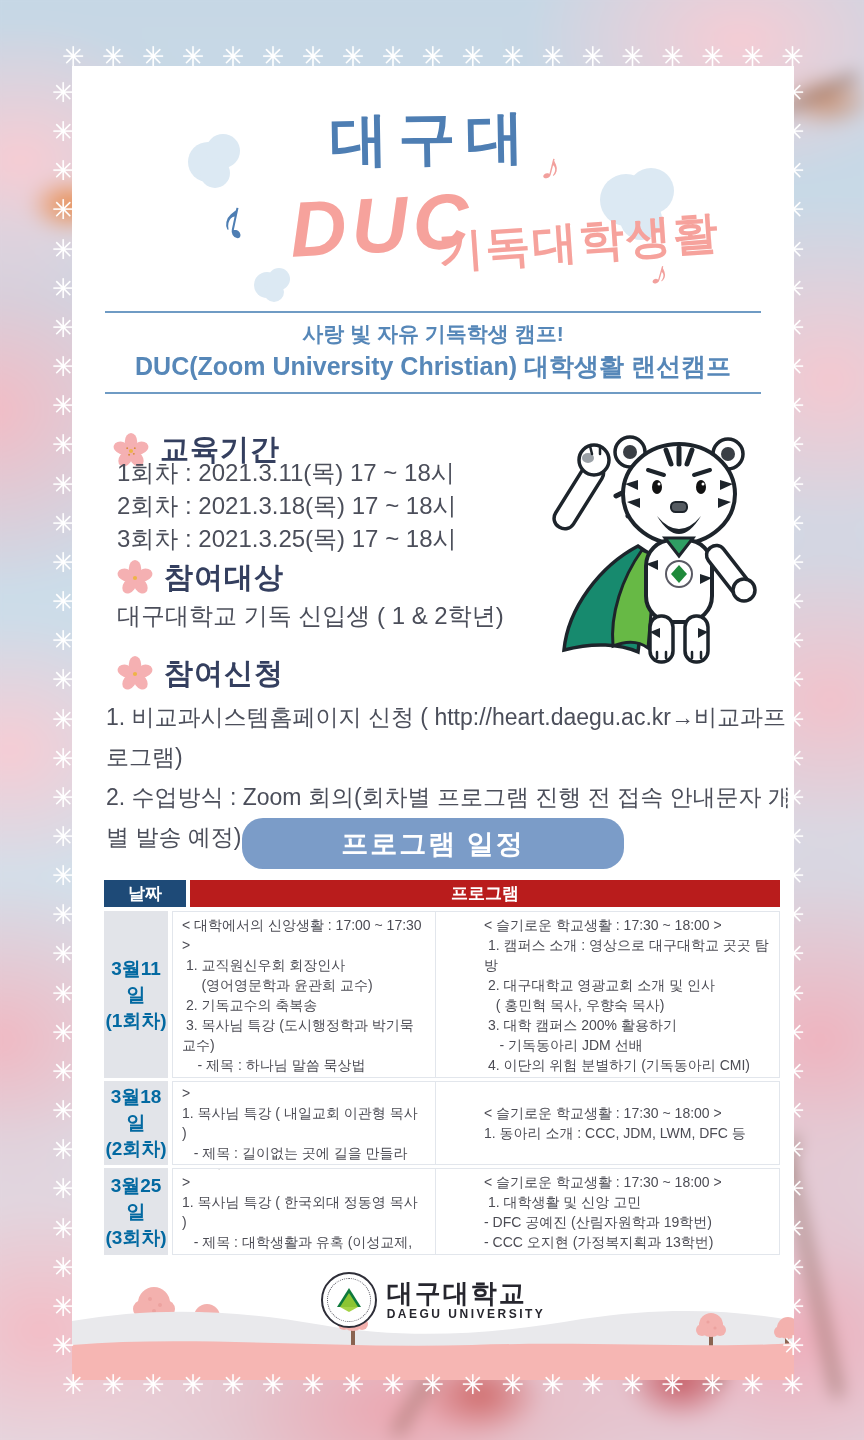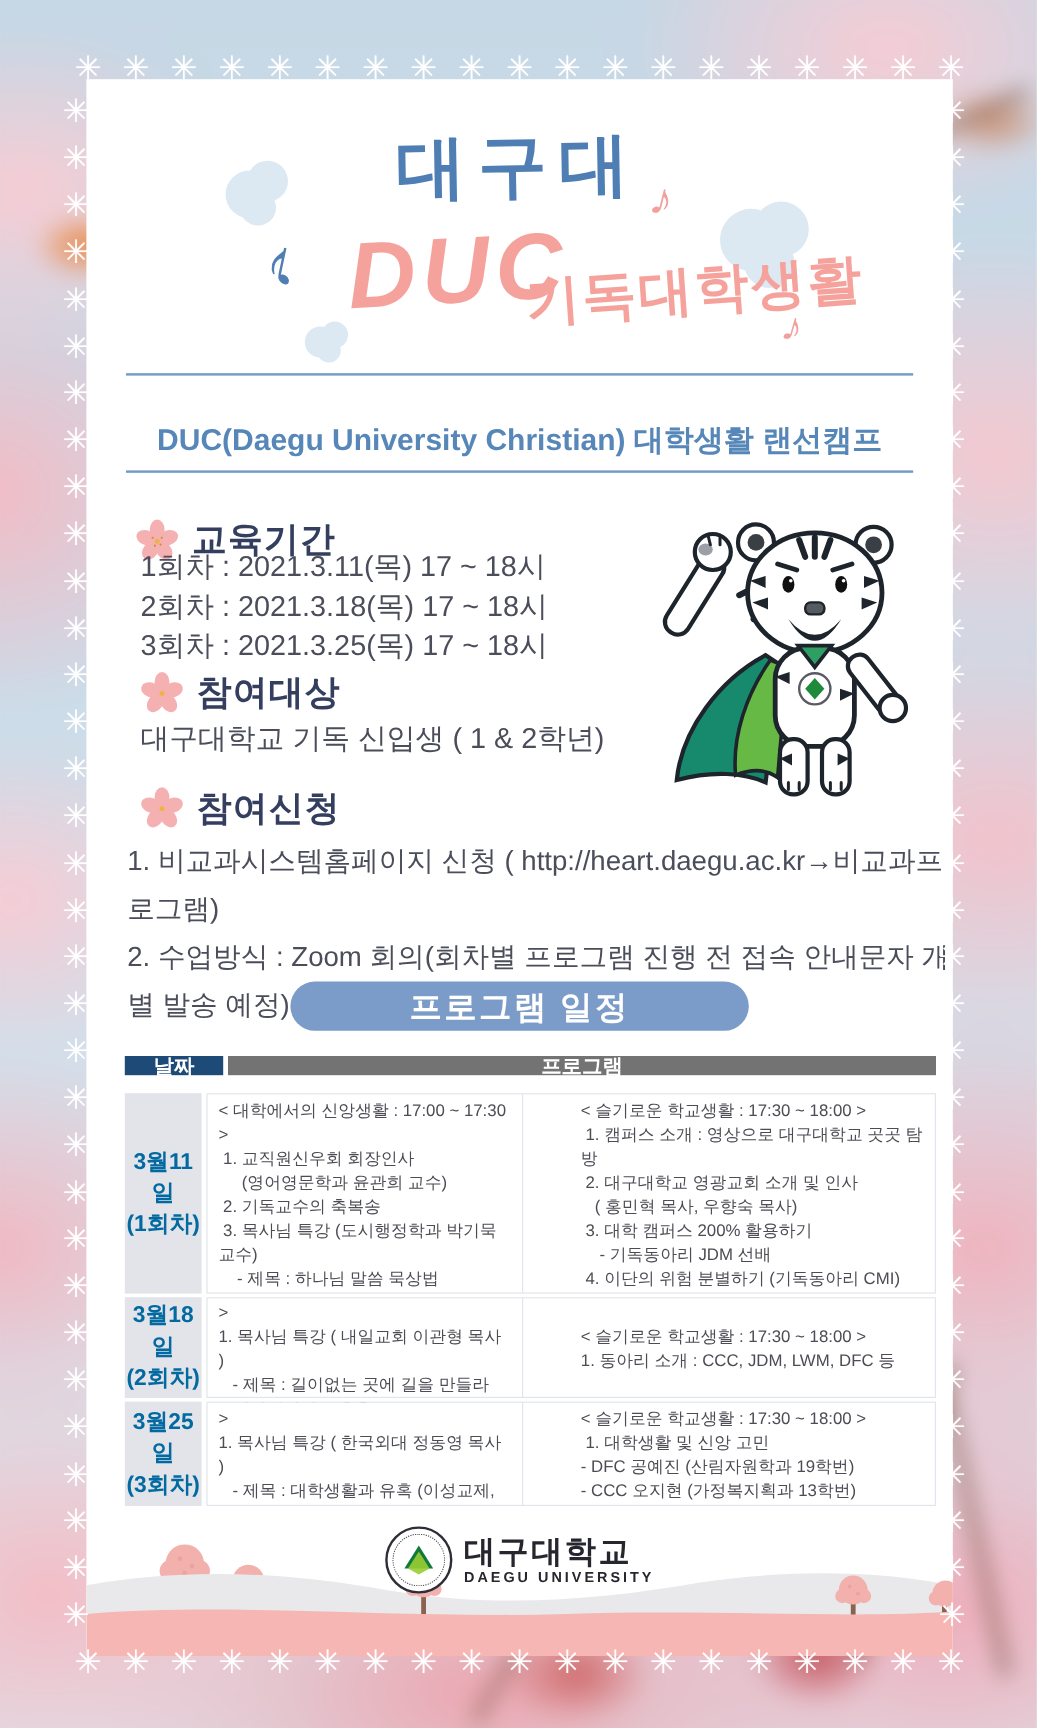--- a/index.html
+++ b/index.html
@@ -70,28 +70,28 @@
 
   
   .sec-head{position:absolute;display:flex;align-items:center;gap:10px;}
   .sec-head .label{font-size:29px;font-weight:bold;color:#343f5f;letter-spacing:1px;}
   .sec-lines{position:absolute;white-space:pre-wrap;color:#4b4e5a;}
   .lines-period{left:45px;top:390px;font-size:24px;line-height:33px;}
   .lines-target{left:45px;top:533px;font-size:24px;line-height:33px;}
   .lines-apply{left:34px;top:631px;font-size:23px;line-height:40px;}
 
   
-  .banner{position:absolute;left:170px;top:752px;width:382px;height:41px;background:#7b9cc8;
+  .banner{position:absolute;left:170px;top:752px;width:382px;height:51px;background:#7b9cc8;
     border-radius:21px;display:flex;align-items:center;justify-content:center;
     color:#ffffff;font-size:27px;font-weight:bold;letter-spacing:2px;}
   .table{position:absolute;left:32px;top:814px;width:676px;}
-  .t-head{display:flex;height:16px;}
+  .t-head{display:flex;height:27px;}
   .t-head .h-date{width:82px;margin-right:4px;background:#1e4a77;color:#fff;font-size:17px;
     font-weight:bold;display:flex;align-items:center;justify-content:center;}
-  .t-head .h-prog{flex:1;background:#737373;color:#fff;font-size:17px;font-weight:bold;
+  .t-head .h-prog{flex:1;background:#b91c1c;color:#fff;font-size:17px;font-weight:bold;
     display:flex;align-items:center;justify-content:center;}
   .t-row{position:absolute;left:0;width:676px;display:flex;}
   .r1{top:31px;height:167px;} .r2{top:201px;height:84px;} .r3{top:288px;height:87px;}
   .date-cell{width:64px;margin-right:4px;background:#e2e4e9;display:flex;align-items:center;
     justify-content:center;text-align:center;font-size:19px;font-weight:bold;color:#0369a1;
     line-height:26px;white-space:pre-wrap;}
   .prog{background:#fff;border:1px solid #e2e6ec;display:flex;flex-direction:column;
     justify-content:center;padding:6px 9px;font-size:14px;line-height:20px;color:#4c4c54;
     white-space:pre-wrap;overflow:hidden;box-sizing:border-box;}
   .prog-left{width:264px;}
@@ -128,21 +128,22 @@
     <div class="cloud c2"></div>
     <div class="cloud c3"></div>
     <div class="title-school">대구대</div>
     <div class="note n1">♪</div>
     <div class="note n2">♪</div>
     <div class="title-duc">DUC</div>
     <div class="title-rest">기독대학생활</div>
     <div class="note n3">♪</div>
 
     <div class="divider d1"></div>
-    <div class="subtitle">DUC(Daegu University Christian) 대학생활 랜선캠프</div>
+    <div class="tagline">사랑 빛 자유 기독학생 캠프!</div>
+    <div class="subtitle">DUC(Zoom University Christian) 대학생활 랜선캠프</div>
     <div class="divider d2"></div>
 
     <div class="sec-head head-period">
       <svg class="flower-ic" viewBox="0 0 40 40">
         <g fill="#f5b0b2">
           <ellipse cx="20" cy="10" rx="6.5" ry="9"></ellipse>
           <ellipse cx="20" cy="10" rx="6.5" ry="9" transform="rotate(72 20 20)"></ellipse>
           <ellipse cx="20" cy="10" rx="6.5" ry="9" transform="rotate(144 20 20)"></ellipse>
           <ellipse cx="20" cy="10" rx="6.5" ry="9" transform="rotate(216 20 20)"></ellipse>
           <ellipse cx="20" cy="10" rx="6.5" ry="9" transform="rotate(288 20 20)"></ellipse>

